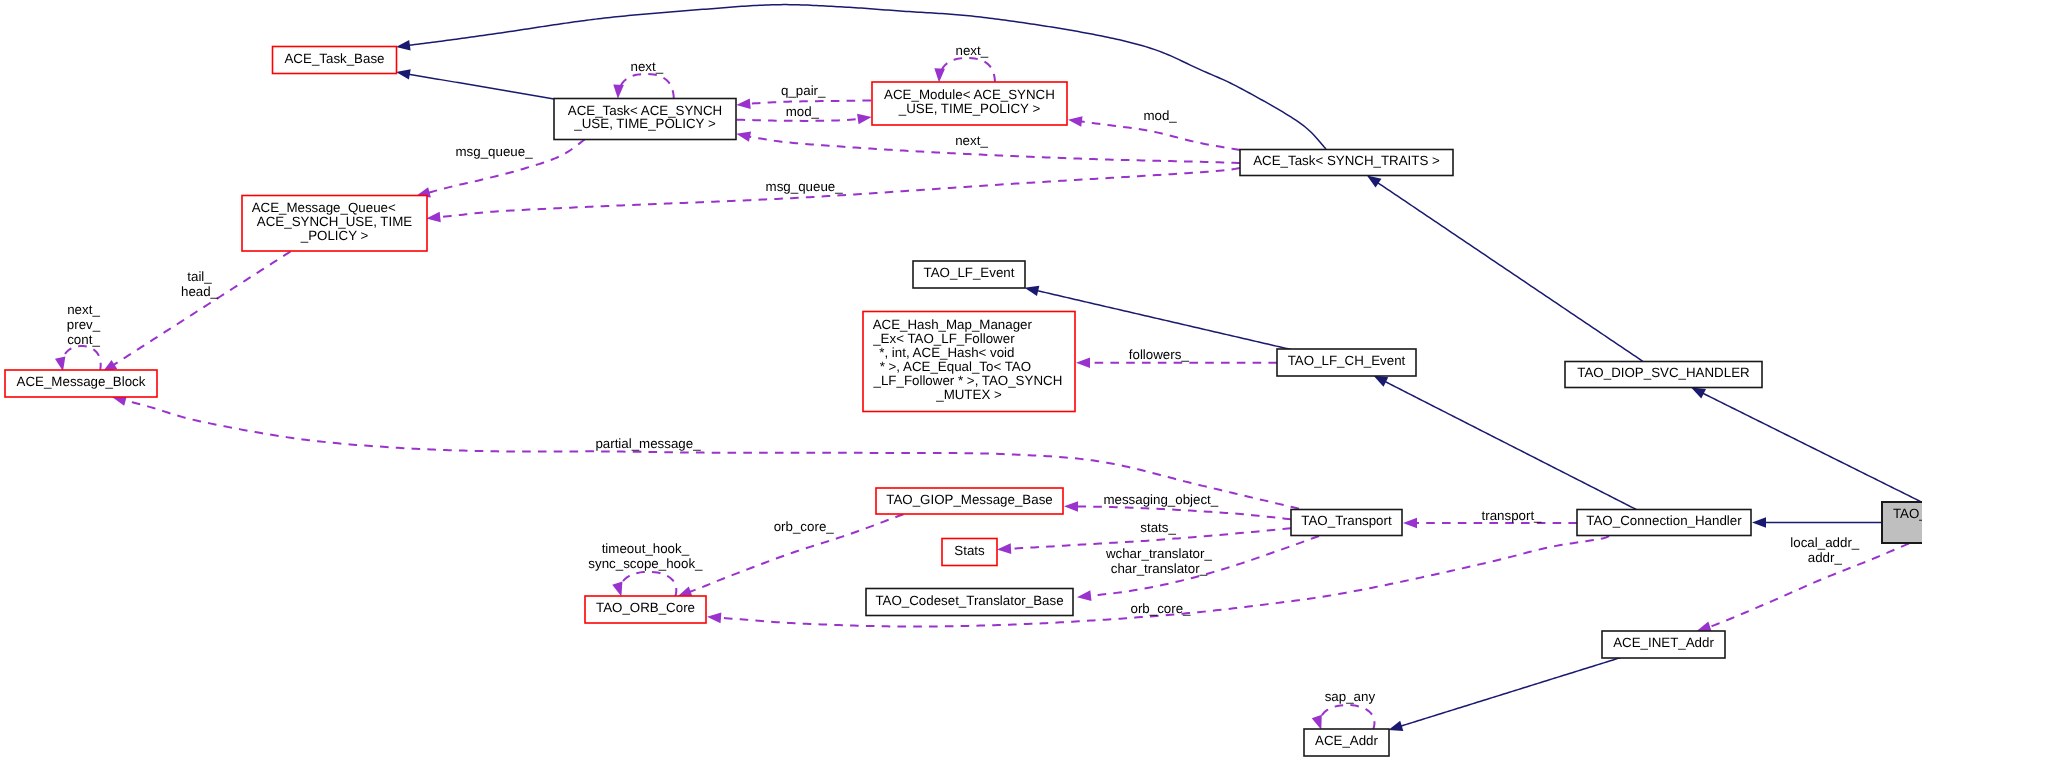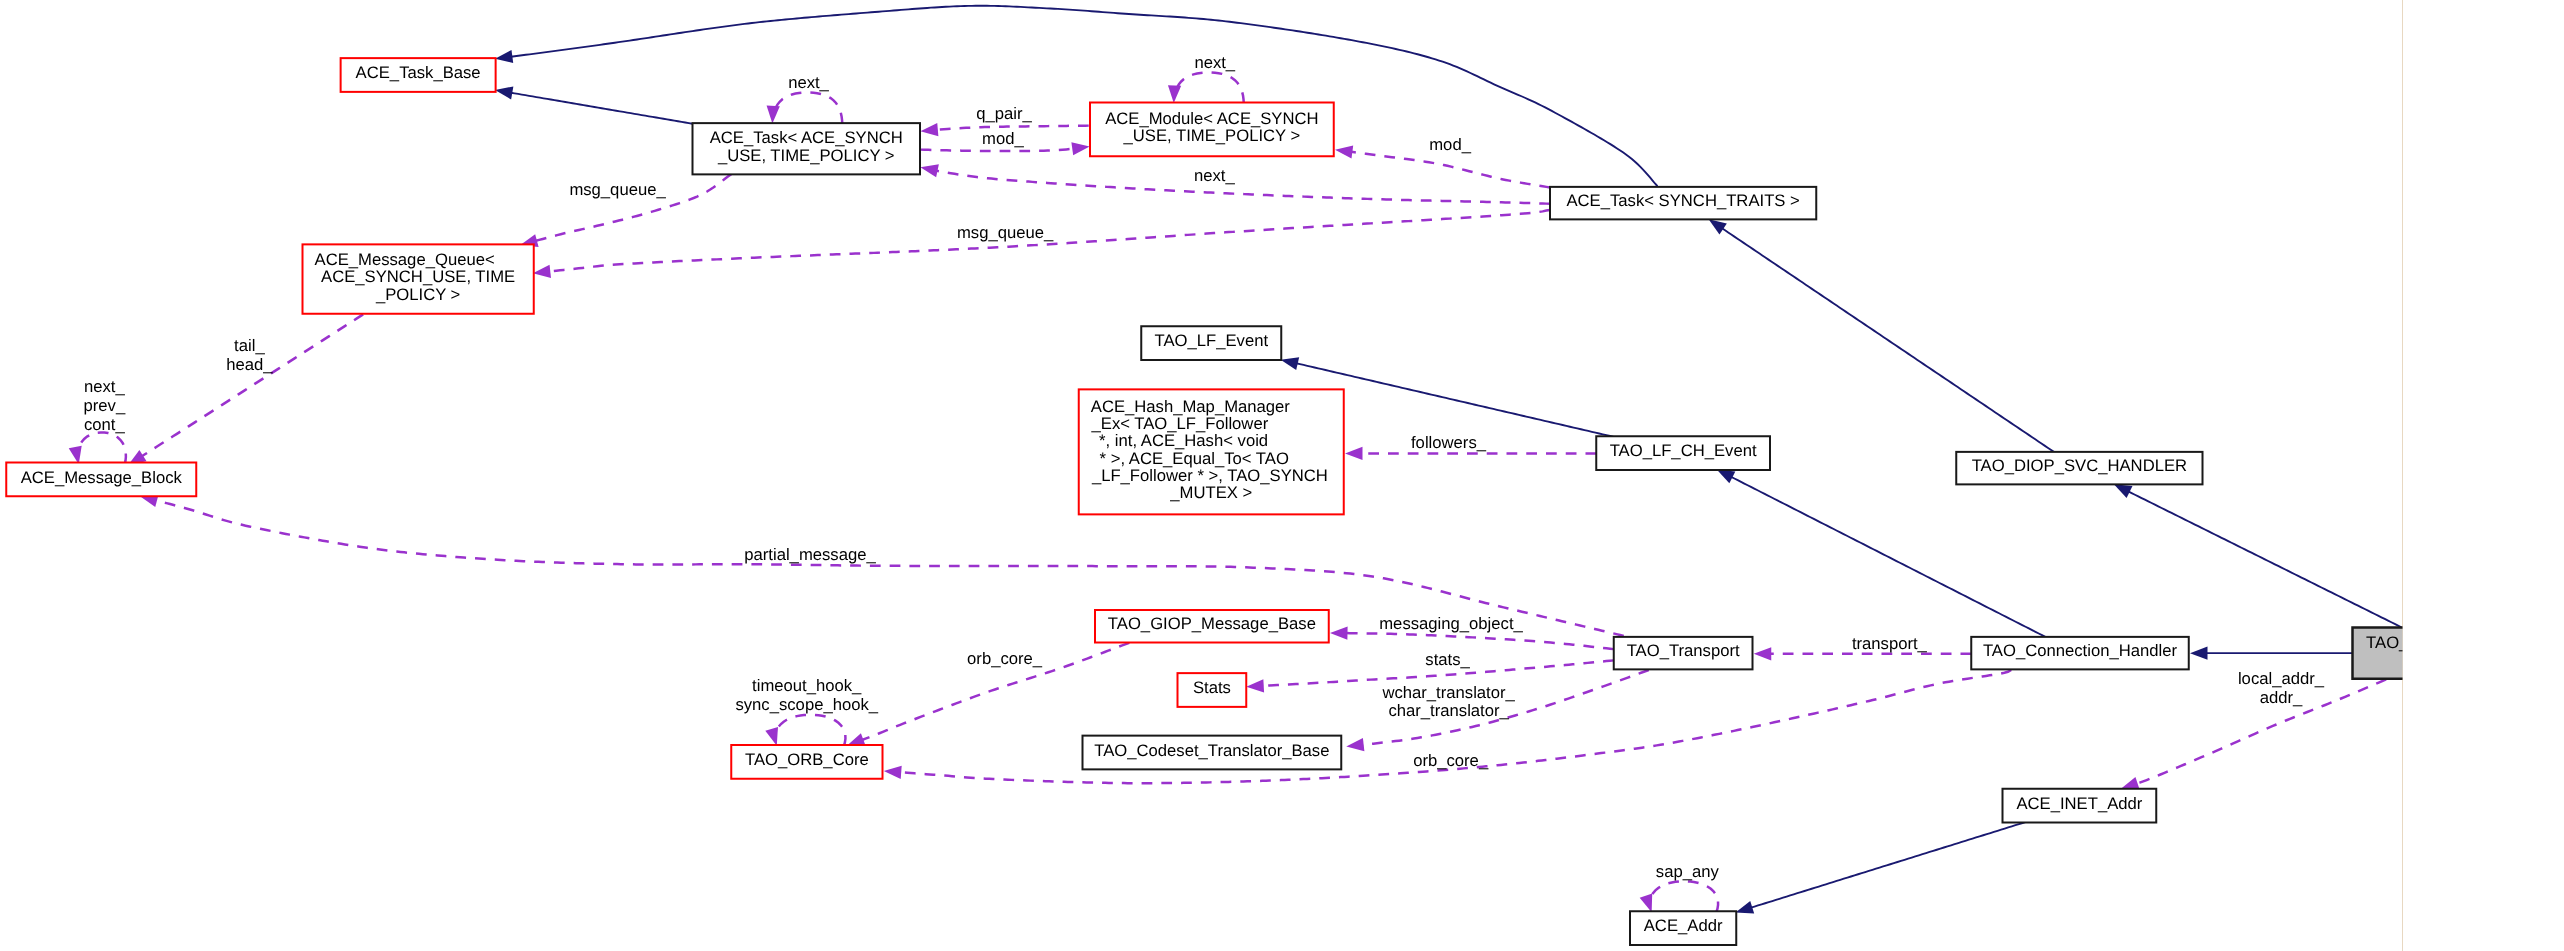--- a/index.html
+++ b/index.html
@@ -1,18 +1,18 @@
 <!DOCTYPE html>
 <html><head>
 <meta charset="utf-8">
 <title>TAO_DIOP_Connection_Handler Collaboration Diagram</title>
 <style>
   html,body{margin:0;padding:0;background:#ffffff;}
   body{font-family:"Liberation Sans",sans-serif;}
-  #diagram-root{position:relative;width:1922px;height:761px;background:#a16207;overflow:hidden;}
+  #diagram-root{position:relative;width:1922px;height:761px;background:#bef264;overflow:hidden;}
   svg#collab-graph{display:block;width:2051px;height:761px;
                    shape-rendering:geometricPrecision;text-rendering:geometricPrecision;}
   .node-label{font-family:"Liberation Sans",sans-serif;font-size:13.33px;fill:#000000;text-anchor:middle;}
   .edge-label{font-family:"Liberation Sans",sans-serif;font-size:13.33px;fill:#000000;}
   .edge-inheritance{fill:none;stroke:#191970;stroke-width:1.5;}
   .edge-usage{fill:none;stroke:#9a32cd;stroke-width:2;stroke-dasharray:8.6,7.2;}
   .arrow-inheritance{fill:#191970;stroke:none;}
   .arrow-usage{fill:#9a32cd;stroke:none;}
 </style>
 </head>

